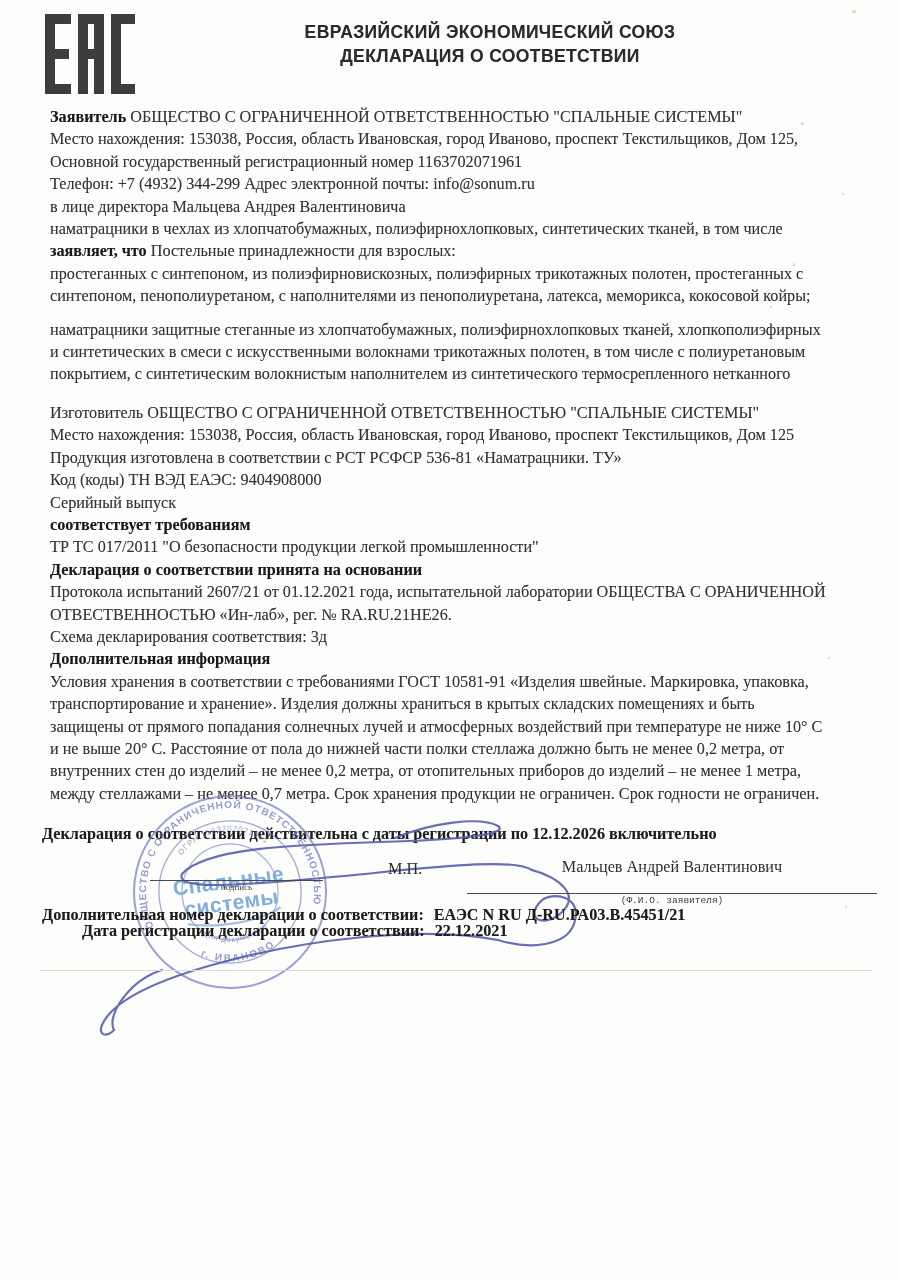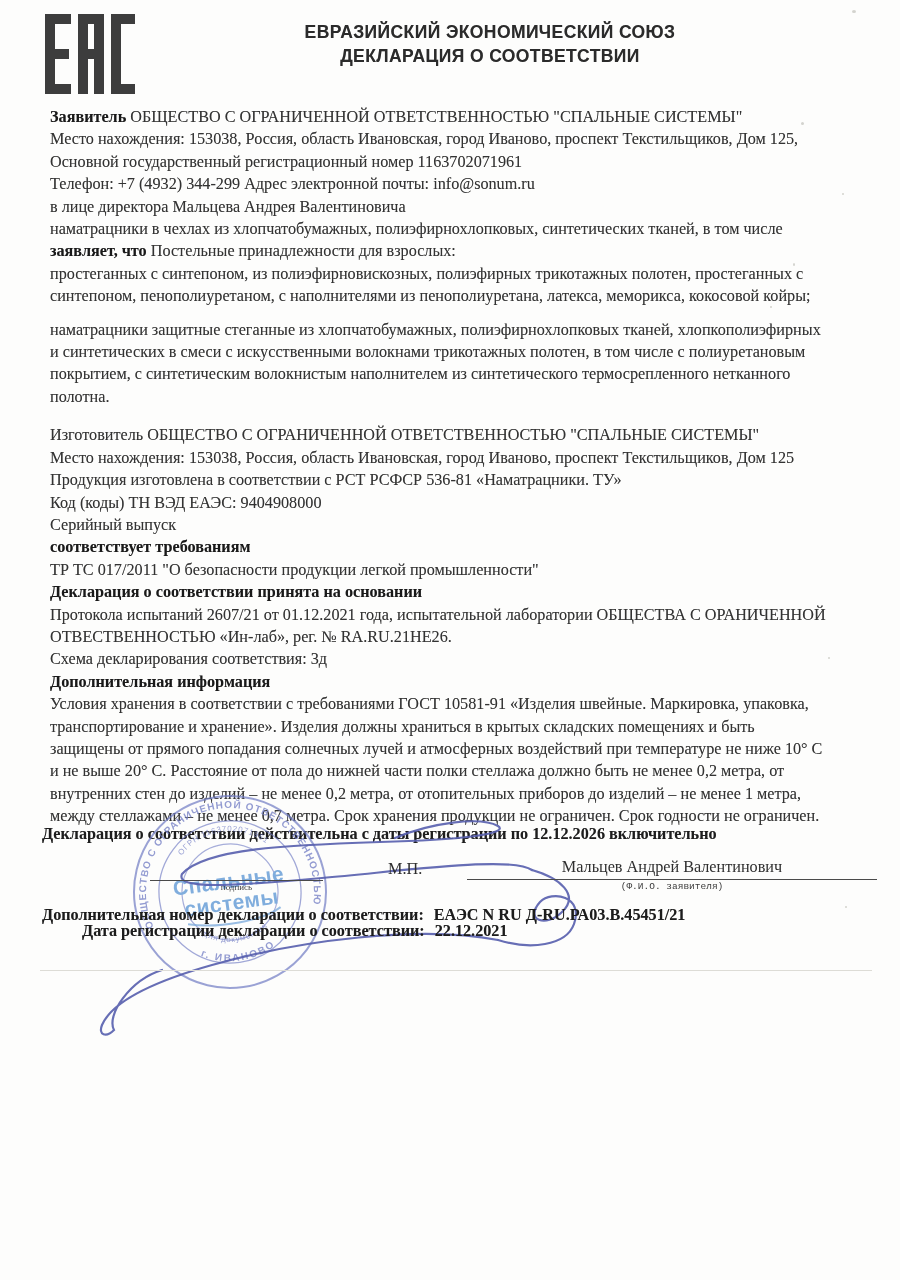--- a/index.html
+++ b/index.html
@@ -19,21 +19,21 @@
   .g10{margin-top:11px;} .g16{margin-top:16px;}
   
   .bottom{position:absolute;left:0;top:818px;width:900px;height:462px;font-size:16.2px;}
   .validity{position:absolute;left:42px;top:7px;font-weight:bold;color:#1d1d1d;
             text-shadow:0 0 .5px rgba(0,0,0,.3);}
   .sig-line{position:absolute;left:150px;top:62px;width:173px;border-top:1.2px solid #4a4a4a;
             text-align:center;}
   .sig-line .cap{font-size:9px;color:#3c3c3c;margin-top:1px;}
   .mp{position:absolute;left:388px;top:42px;color:#2e2e2e;}
   .fio{position:absolute;left:467px;top:40px;width:410px;text-align:center;color:#2e2e2e;}
-  .fio .name{padding-bottom:2px;border-bottom:1.2px solid #4a4a4a;}
+  .fio .name{padding-bottom:16px;border-bottom:1.2px solid #4a4a4a;}
   .fio .cap{font-size:9.5px;color:#3c3c3c;margin-top:1px;font-family:Liberation Mono, monospace;}
   .regline{position:absolute;left:42px;font-weight:bold;color:#1c1c1c;
            text-shadow:0 0 .5px rgba(0,0,0,.3);}
   .regline .val{margin-left:10px;}
   .reg-num{top:88px;} .reg-date{top:104px;margin-left:40px;}
   .faint-rule{position:absolute;left:40px;top:152px;width:832px;border-top:1px solid #dddcd6;}
   .stamp{position:absolute;left:126px;top:-30px;opacity:.88;}
   .signature{position:absolute;left:0;top:-40px;pointer-events:none;}
   
   .speck{position:absolute;background:#bdbdb6;border-radius:50%;opacity:.65;}
@@ -73,21 +73,20 @@
       <div class="line"><span>Основной государственный регистрационный номер 1163702071961</span></div>
       <div class="line"><span>Телефон: +7 (4932) 344-299 Адрес электронной почты: info@sonum.ru</span></div>
       <div class="line"><span>в лице директора Мальцева Андрея Валентиновича</span></div>
       <div class="line"><span>наматрацники в чехлах из хлопчатобумажных, полиэфирнохлопковых, синтетических тканей, в том числе</span></div>
       <div class="line"><span class="b">заявляет, что</span><span> Постельные принадлежности для взрослых:</span></div>
       <div class="line"><span>простеганных с синтепоном, из полиэфирновискозных, полиэфирных трикотажных полотен, простеганных с</span></div>
       <div class="line"><span>синтепоном, пенополиуретаном, с наполнителями из пенополиуретана, латекса, меморикса, кокосовой койры;</span></div>
       <div class="line g10"><span>наматрацники защитные стеганные из хлопчатобумажных, полиэфирнохлопковых тканей, хлопкополиэфирных</span></div>
       <div class="line"><span>и синтетических в смеси с искусственными волокнами трикотажных полотен, в том числе с полиуретановым</span></div>
       <div class="line"><span>покрытием, с синтетическим волокнистым наполнителем из синтетического термосрепленного  нетканного</span></div>
-      <div class="line"><span>полотна.</span></div>
       <div class="line g16"><span>Изготовитель ОБЩЕСТВО С ОГРАНИЧЕННОЙ ОТВЕТСТВЕННОСТЬЮ "СПАЛЬНЫЕ СИСТЕМЫ"</span></div>
       <div class="line"><span>Место нахождения: 153038, Россия, область Ивановская, город Иваново, проспект Текстильщиков, Дом 125</span></div>
       <div class="line"><span>Продукция изготовлена в соответствии с РСТ РСФСР 536-81 «Наматрацники. ТУ»</span></div>
       <div class="line"><span>Код (коды) ТН ВЭД ЕАЭС: 9404908000</span></div>
       <div class="line"><span>Серийный выпуск</span></div>
       <div class="line"><span class="b">соответствует требованиям</span></div>
       <div class="line"><span>ТР ТС 017/2011 "О безопасности продукции легкой промышленности"</span></div>
       <div class="line"><span class="b">Декларация о соответствии принята на основании</span></div>
       <div class="line"><span>Протокола испытаний 2607/21 от 01.12.2021 года, испытательной лаборатории ОБЩЕСТВА С ОРАНИЧЕННОЙ</span></div>
       <div class="line"><span>ОТВЕСТВЕННОСТЬЮ «Ин-лаб», рег. № RA.RU.21НЕ26.</span></div>

